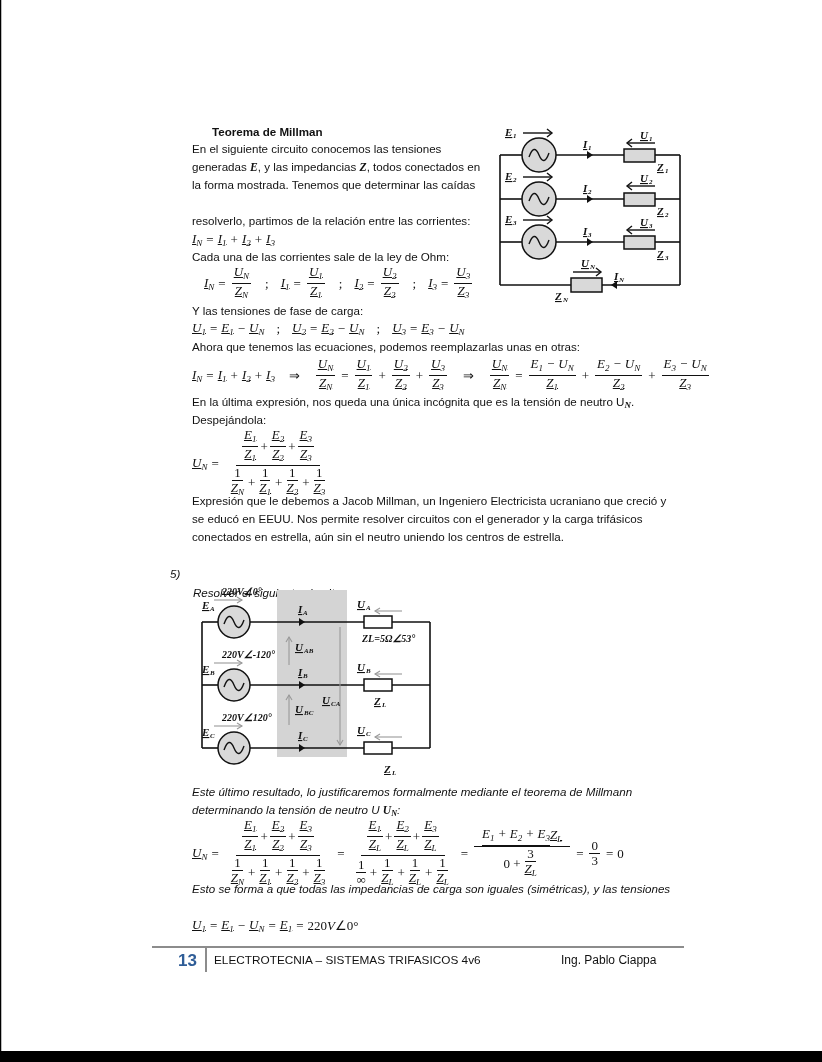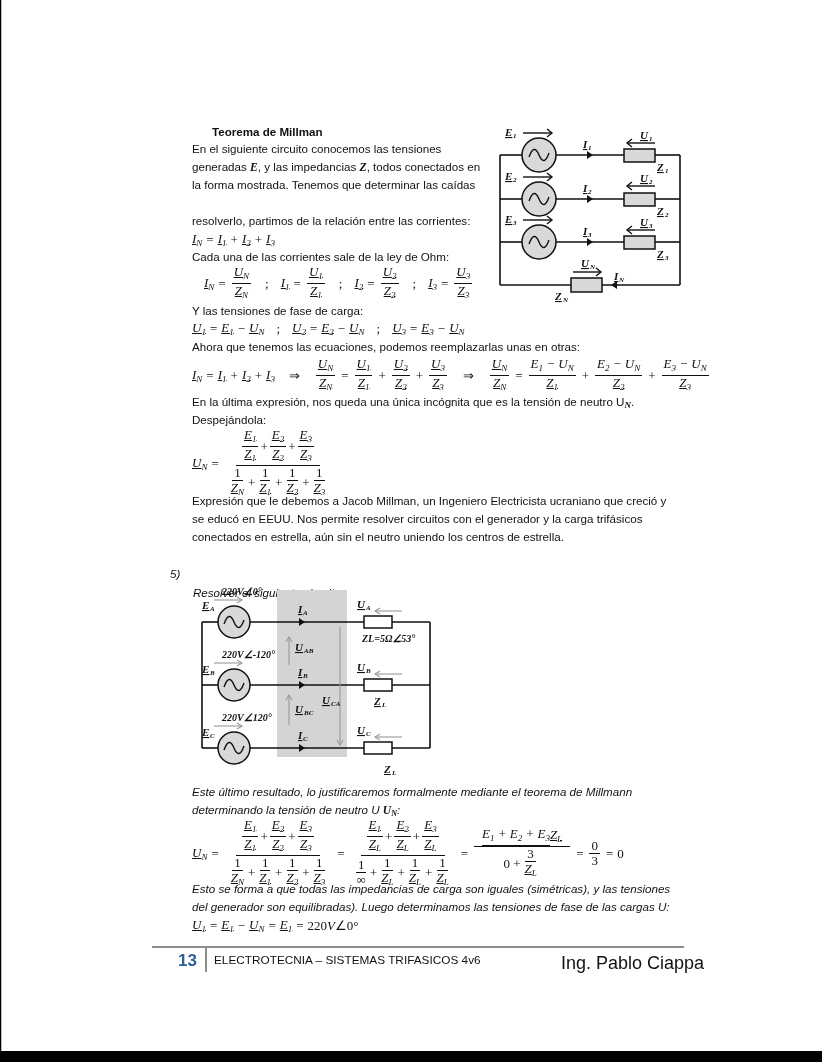--- a/index.html
+++ b/index.html
@@ -16,21 +16,21 @@
   .frac { display:inline-flex; flex-direction:column; align-items:center; vertical-align:middle; margin:0 2px; }
   .frac > span { display:block; padding:0 2px; line-height:14px; }
   .frac > .num { border-bottom:1px solid #111; }
   .eq { position:absolute; font-family:"Liberation Serif", serif; font-size:13px; white-space:nowrap; display:flex; align-items:center; }
   .eq .op { margin:0 4px; }
   .sub { font-size:9px; vertical-align:-3px; }
   .footer-rule { position:absolute; left:150px; top:946px; width:532px; height:2px; background:#8c8c8c; }
   .footer-num { position:absolute; left:176px; top:951px; font-size:17px; font-weight:bold; color:#2f5d97;text-align:center; }
   .footer-sep { position:absolute; left:203px; top:948px; width:2px; height:24px; background:#8c8c8c; }
   .footer-title { position:absolute; left:212px; top:953px; font-size:11.8px; }
-  .footer-author { position:absolute; left:559px; top:953px; font-size:18px; }
+  .footer-author { position:absolute; left:559px; top:953px; font-size:12px; }
   svg text { font-family:"Liberation Serif", serif; font-style:italic; font-weight:bold; }
 </style>
 </head>
 <body>
 
 <div class="page">
 
   <div class="txt b" style="left:202px;top:123px;margin-left:8px;">Teorema de Millman</div>
   <div class="txt" style="left:190px;top:140px;">En el siguiente circuito conocemos las tensiones</div>
   <div class="txt" style="left:190px;top:176px;">la forma mostrada. Tenemos que determinar las caídas</div>
@@ -463,21 +463,20 @@
     <span class="op">=</span>
     <span class="frac">
         <span class="num">0</span>
         <span>3</span>
       </span>
     <span class="op">=</span>
       <span>0</span>
   </div>
 
   <div class="txt it" style="left:190px;top:880px;">Esto se forma a que todas las impedancias de carga son iguales (simétricas), y las tensiones</div>
-  <div class="txt it" style="left:190px;top:898px;">del generador son equilibradas). Luego determinamos las tensiones de fase de las cargas U:</div>
 
   <div class="eq" style="left:190px;top:917px;">
     <span class="mi u">U<span class="sub">1</span></span>
       <span class="op">=</span>
       <span class="mi u">E<span class="sub">1</span></span>
       <span class="op">−</span>
       <span class="mi u">U<span class="sub">N</span></span>
       <span class="op">=</span>
       <span class="mi u">E<span class="sub">1</span></span>
       <span class="op">=</span>

